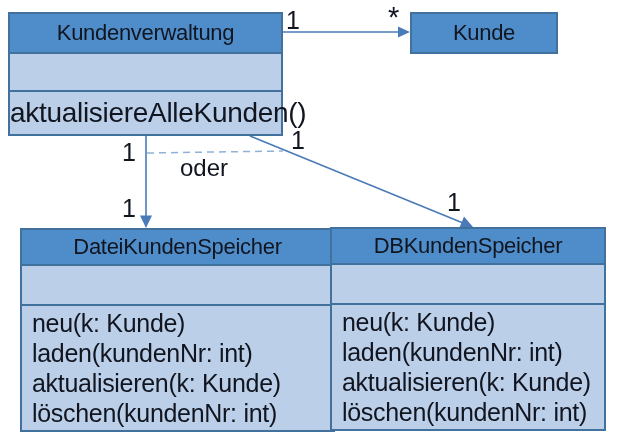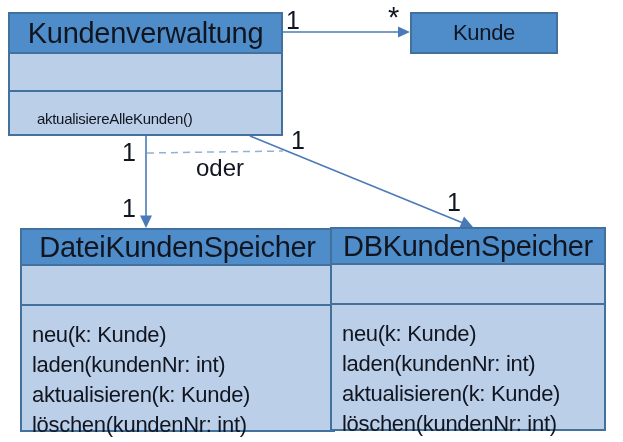--- a/index.html
+++ b/index.html
@@ -29,45 +29,45 @@
 
   .class-box{
     position:absolute;
     border:2px solid var(--border);
     background:var(--body-fill);
     color:var(--text);
   }
   .class-header{
     background:var(--header-fill);
     display:flex;align-items:center;justify-content:center;
-    font-size:29px;
+    font-size:22px;
     letter-spacing:-0.3px;
     color:var(--text);
   }
   .class-attrs{
     background:var(--body-fill);
     border-top:2px solid var(--border);
   }
   .class-methods{
     background:var(--body-fill);
     border-top:2px solid var(--border);
-    padding:14px 4px 2px 10px;
-    font-size:22px;
+    padding:2px 4px 2px 10px;
+    font-size:25px;
     letter-spacing:-0.3px;
   }
   .method-line{
     line-height:30px;
     white-space:nowrap;
   }
   .single-compartment{
     display:flex;align-items:center;justify-content:center;
     font-size:22px;letter-spacing:-0.3px;
     background:var(--header-fill);
   }
-  .kv-methods{display:flex;align-items:flex-end;padding:0 4px 0 27px;font-size:15px;letter-spacing:-0.3px;}
+  .kv-methods{display:flex;align-items:center;padding:0 4px 0 0;font-size:28px;letter-spacing:-0.3px;}
 
   .mult{
     position:absolute;
     font-size:25px;
     line-height:1;
     color:var(--text);
     white-space:nowrap;
   }
   .or-label{
     position:absolute;
@@ -137,15 +137,15 @@
 
   <span class="mult" style="left:286px;top:8px;">1</span>
   <span class="mult" style="left:388px;top:3px;font-size:29px;">*</span>
 
   <span class="mult" style="left:122px;top:140px;">1</span>
   <span class="mult" style="left:122px;top:196px;">1</span>
 
   <span class="mult" style="left:291px;top:128px;">1</span>
   <span class="mult" style="left:447px;top:190px;">1</span>
 
-  <span class="or-label" style="left:196px;top:156px;">oder</span>
+  <span class="or-label" style="left:180px;top:156px;">oder</span>
 
 </div>
 
 </body></html>

